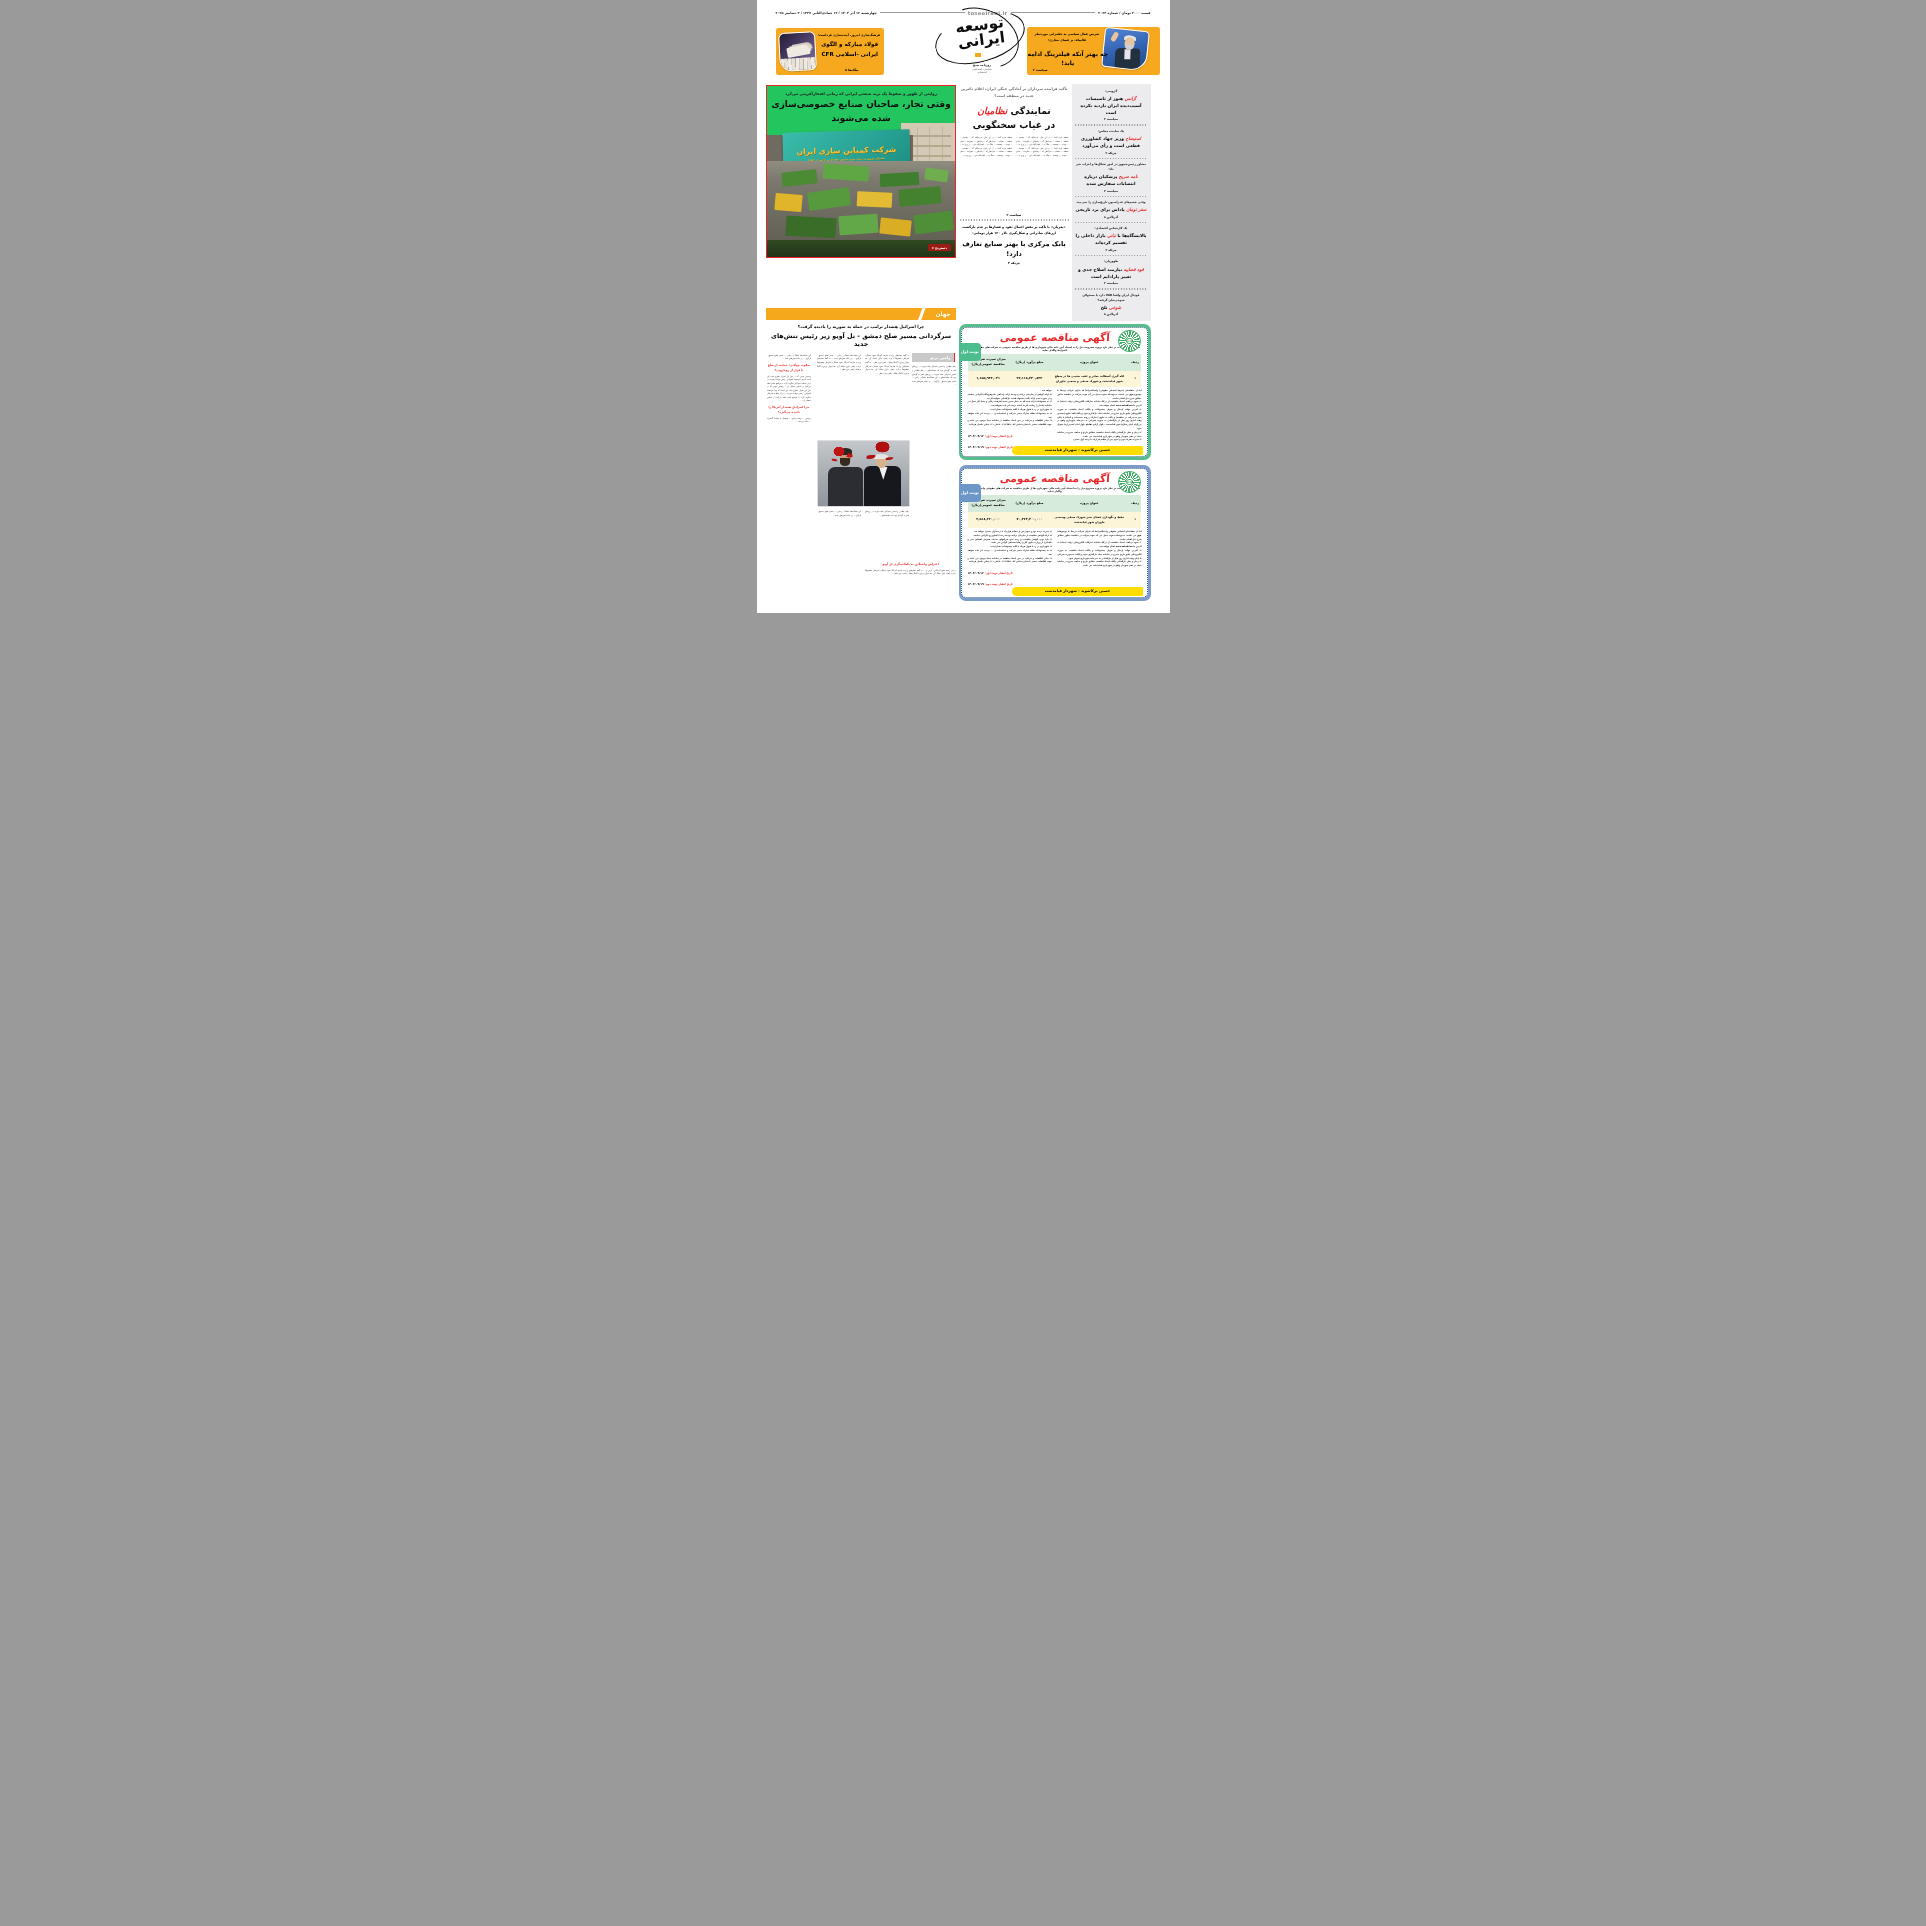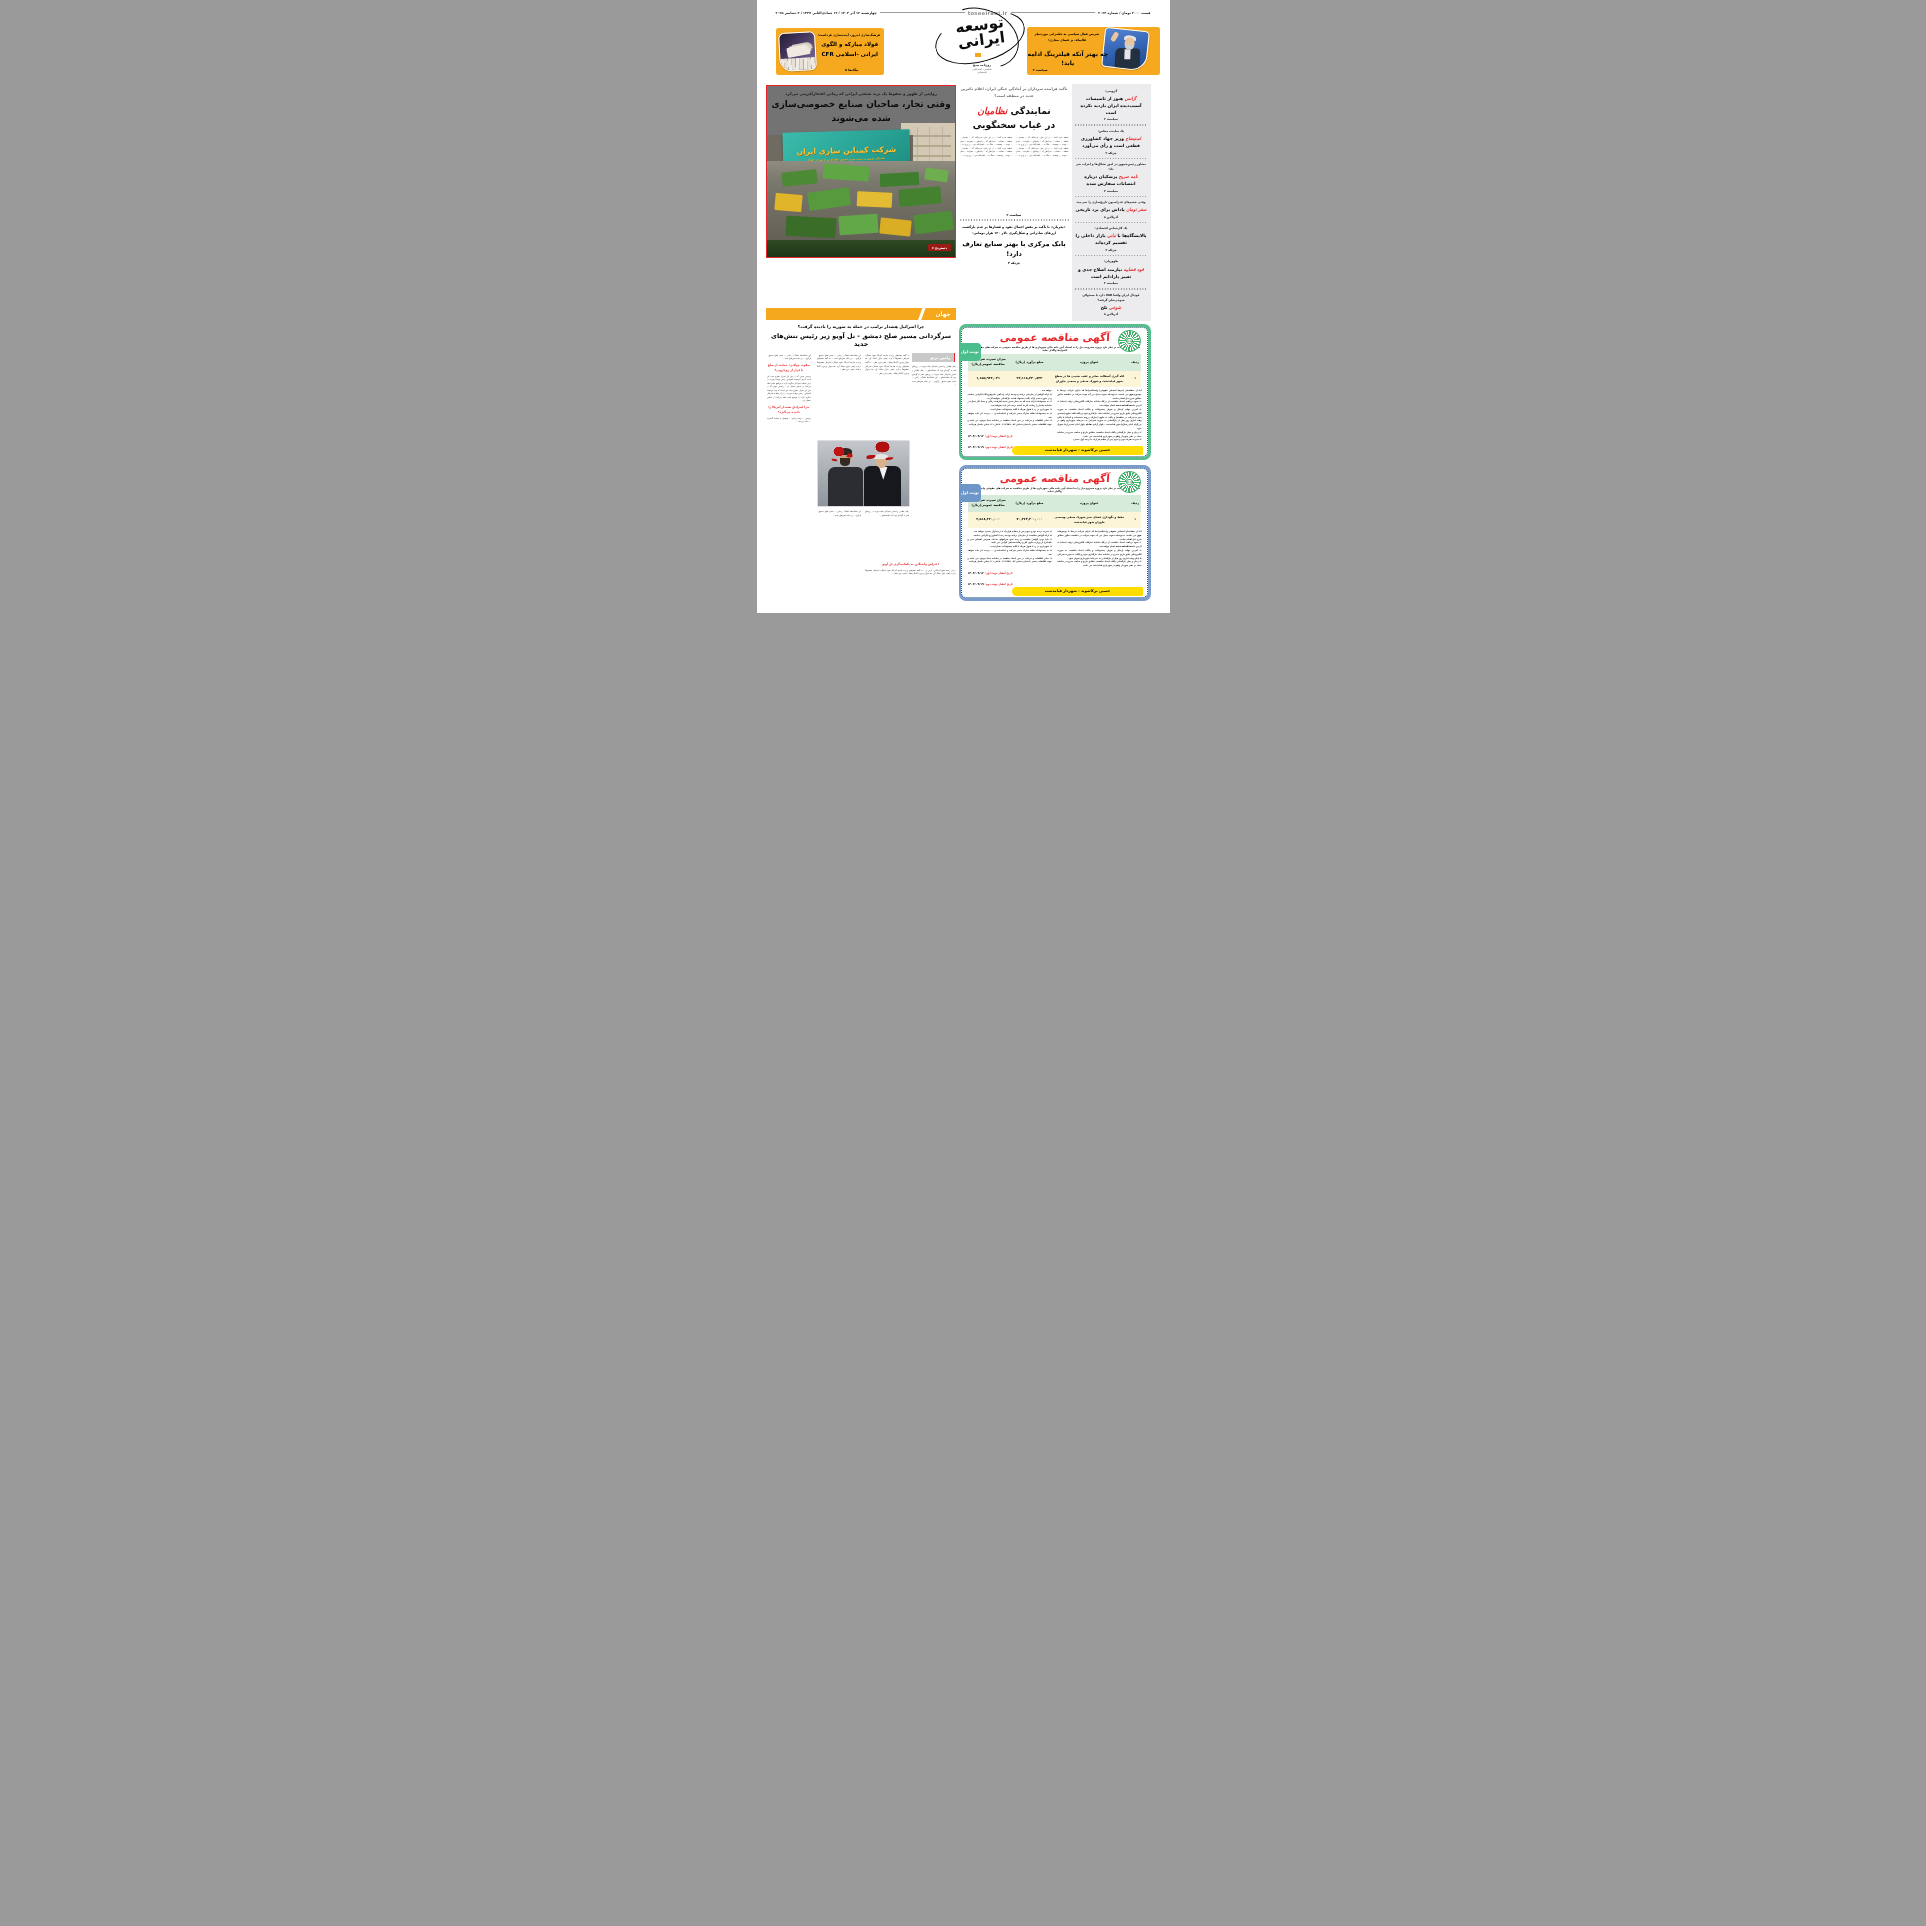--- a/index.html
+++ b/index.html
@@ -58,21 +58,21 @@
   .centercol { position:absolute; right:101px; top:84px; width:109px; }
   .c-kicker { font-size:3.7px; font-weight:900; color:#6e6e6e; text-align:center; line-height:1.8; margin-top:2.3px; }
   .c-title { font-size:9.2px; font-weight:900; text-align:center; line-height:1.5; margin-top:4.6px; color:#0d0d0d; }
   .c-body { margin-top:4.6px; height:74px; overflow:hidden; column-count:2; column-gap:3.5px; font-size:1.9px; line-height:1.85; text-align:justify; color:#222; }
   .c-page { font-size:3.1px; font-weight:bold; text-align:center; margin-top:2.3px; }
   .bank-kicker { font-size:3.3px; font-weight:900; text-align:center; line-height:1.9; margin-top:3.1px; }
   .bank-title { font-size:6.5px; font-weight:900; text-align:center; line-height:1.6; margin-top:2.3px; }
   .bank-page { font-size:3.1px; font-weight:bold; text-align:center; margin-top:1.9px; }
 
   
-  .mainstory { position:absolute; left:9.6px; top:85px; width:190px; height:173px; border:0.8px solid #E8262A; background:#737373; overflow:hidden; }
+  .mainstory { position:absolute; left:9.6px; top:85px; width:190px; height:173px; border:0.8px solid #E8262A; background:#22c55e; overflow:hidden; }
   .m-kicker { position:absolute; top:4.6px; left:0; right:0; text-align:center; font-size:3.9px; font-weight:900; color:#222; z-index:5; }
   .m-title { position:absolute; top:12.3px; left:0; right:0; text-align:center; font-size:8.9px; font-weight:900; line-height:1.5; color:#0b0b0b; z-index:5; }
   .ph-bldg { position:absolute; right:0; top:37px; width:54px; height:100px; background:#d3c9b4; }
   .ph-bldg:before { content:""; position:absolute; inset:3.9px; background:repeating-linear-gradient(180deg,transparent 0 8.5px,#b4a98f 8.5px 10px), repeating-linear-gradient(90deg,transparent 0 11.6px,#c0b69c 11.6px 12.7px); }
   .ph-wall { position:absolute; left:0; top:49px; width:146px; height:77px; background:#6f6b61; }
   .ph-sign { position:absolute; left:16px; top:45px; width:127px; height:45px; background:linear-gradient(140deg,#3bbcab 0%,#27a193 60%,#1d8c80 100%); transform:rotate(-1.5deg); box-shadow:0 1.2px 2.3px rgba(0,0,0,.4); display:flex; flex-direction:column; justify-content:center; }
   .sign-t { text-align:center; font-size:7.7px; font-weight:900; color:#f7c63e; text-shadow:0.4px 0.4px 0 #7a5c00; }
   .sign-s { text-align:center; font-size:2.3px; font-weight:bold; color:#f7c63e; margin-top:3.1px; text-shadow:0.2px 0.2px 0 #7a5c00; }
   .mach { position:absolute; left:0; bottom:0; width:100%; height:96px; background:linear-gradient(#8f8c80,#7b786d 20%,#5c594f 100%); }
   .mach i { position:absolute; display:block; border-radius:1.2px; }

